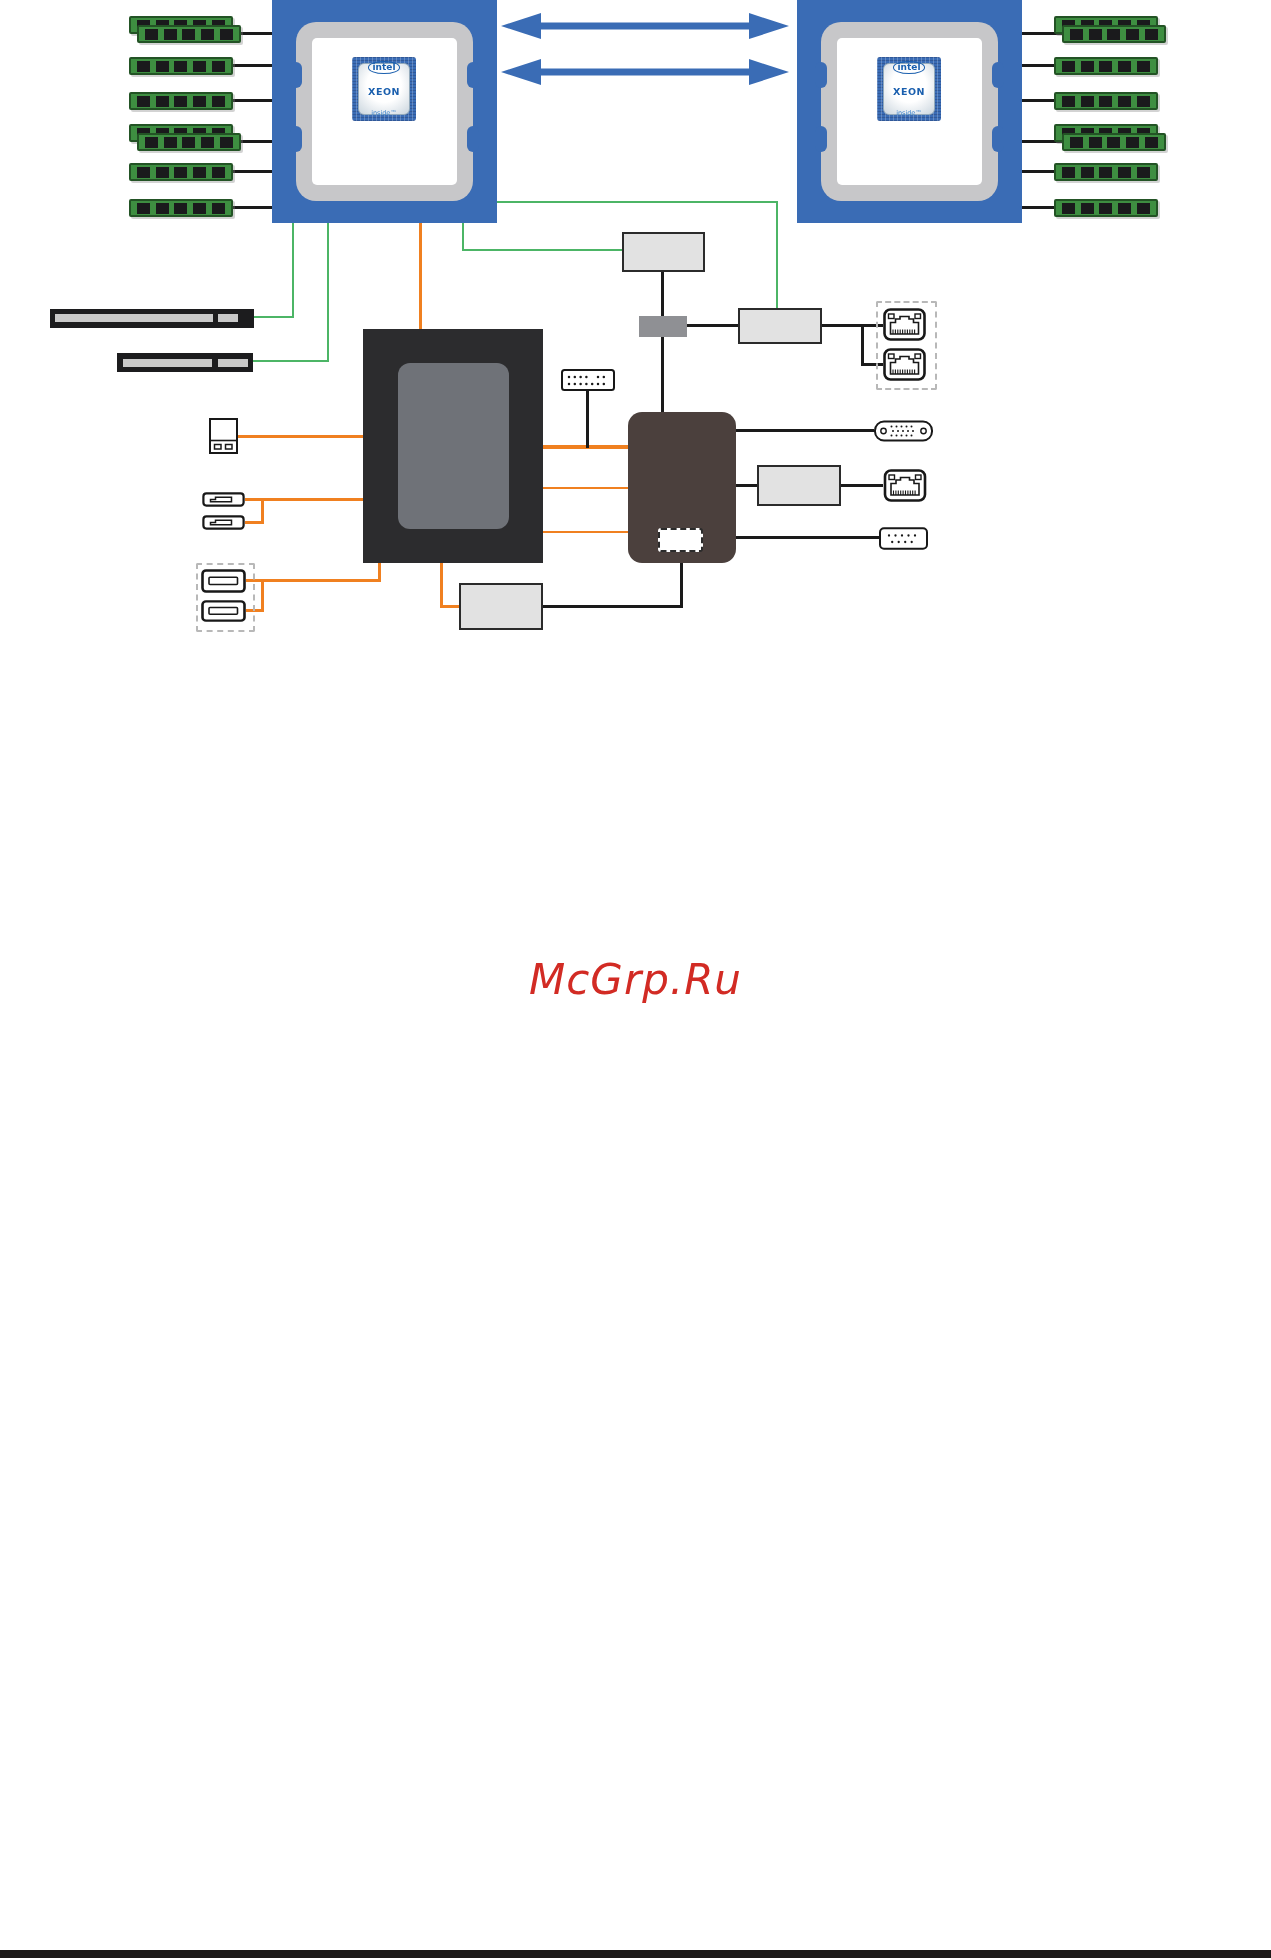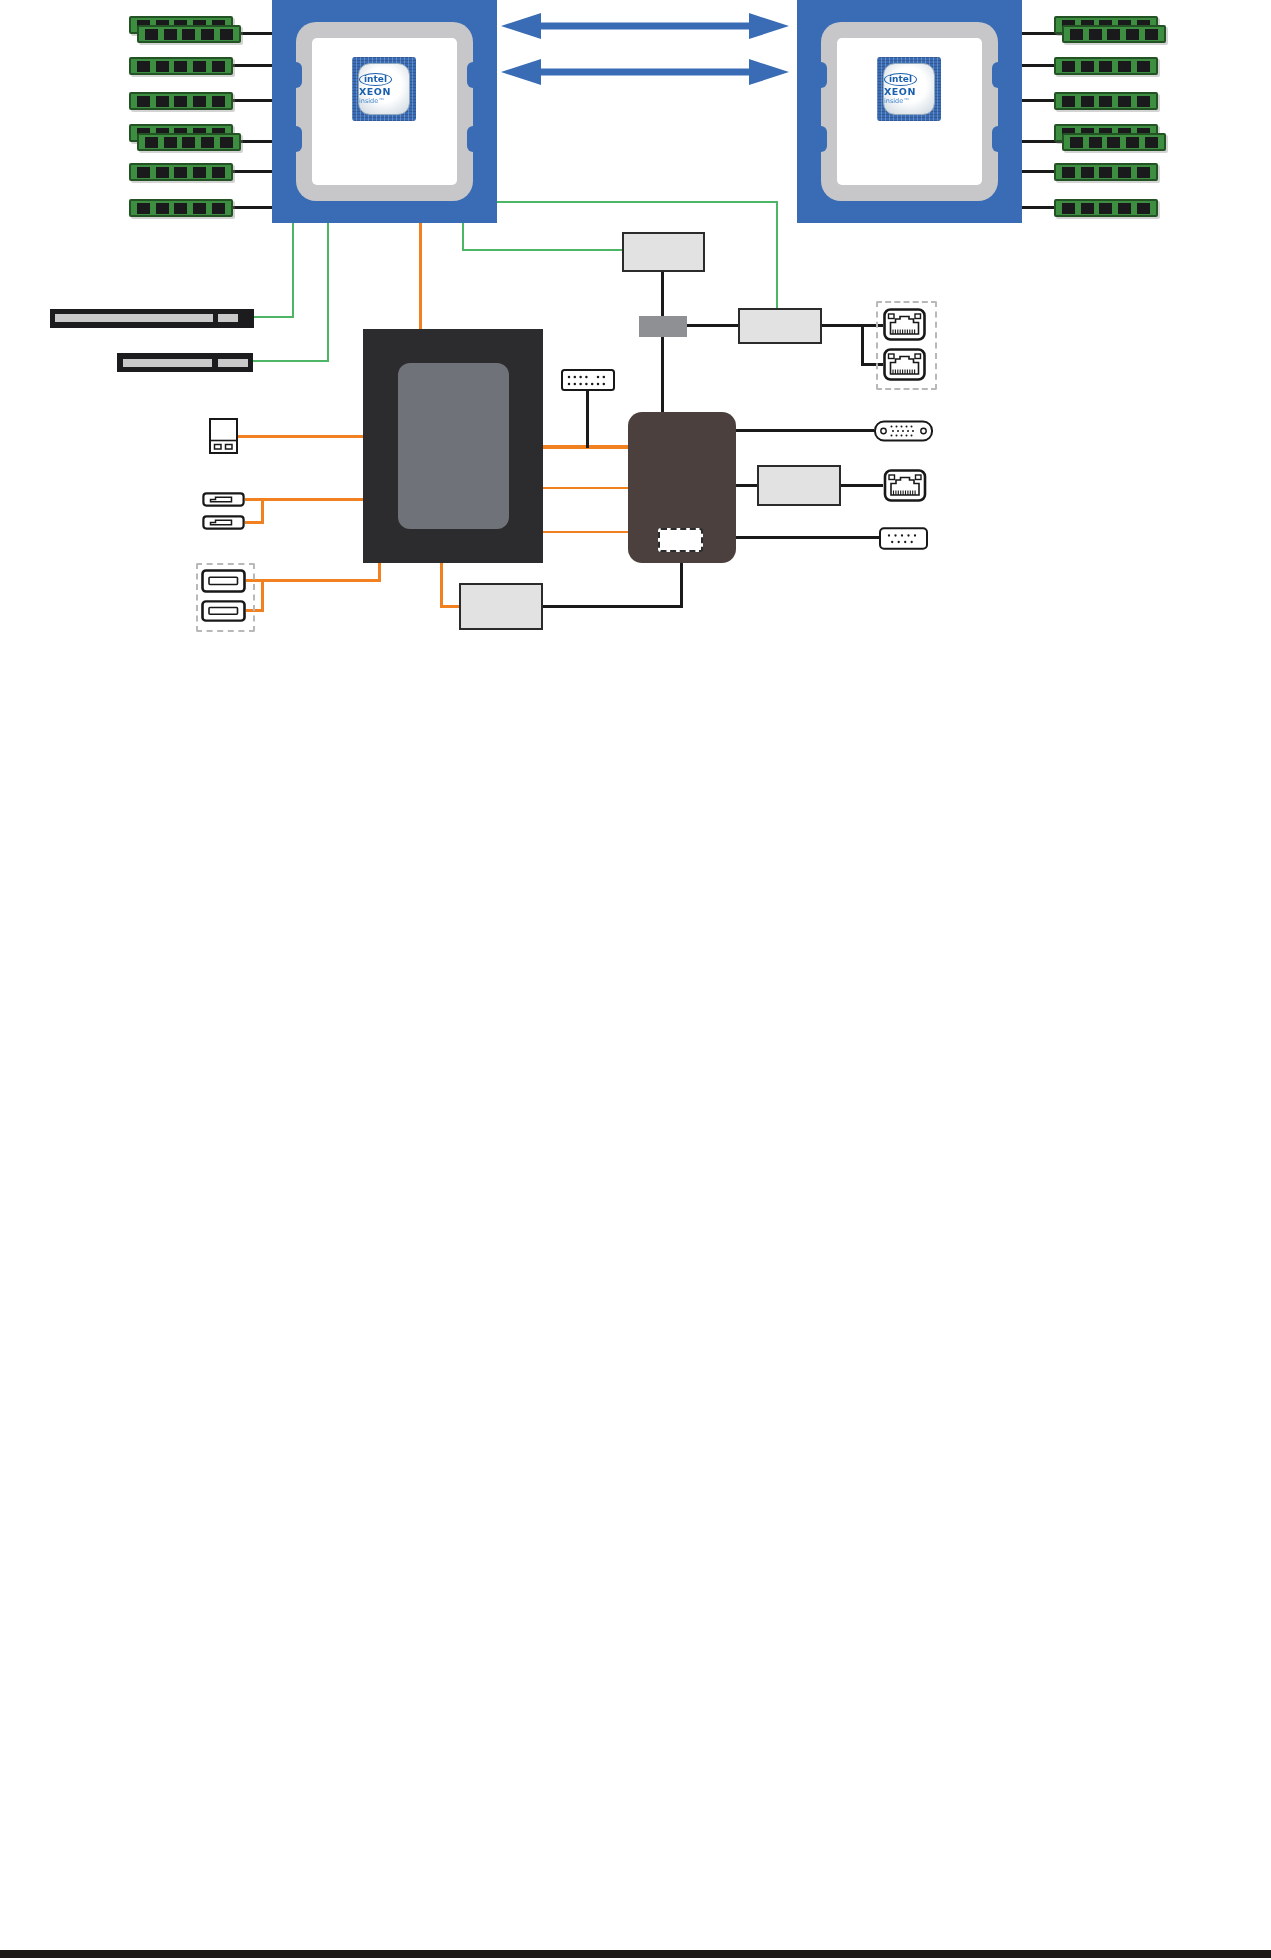--- a/index.html
+++ b/index.html
@@ -23,23 +23,23 @@
   .cpu{position:absolute;width:225px;height:223px;background:var(--cpu-blue);z-index:2;}
   .socket{position:absolute;left:24px;top:22px;right:24px;bottom:22px;
           background:var(--socket-gray);border-radius:20px;}
   .notch{position:absolute;width:12px;height:26px;background:var(--cpu-blue);border-radius:8px;}
   .pad{position:absolute;left:16px;top:16px;right:16px;bottom:16px;background:#fff;border-radius:5px;}
   .xeon{position:absolute;left:80px;top:57px;width:64px;height:64px;border-radius:3px;z-index:3;
         background:var(--cpu-blue);
         background-image:repeating-linear-gradient(90deg,rgba(255,255,255,.22) 0 1px,transparent 1px 4px),
                          repeating-linear-gradient(0deg,rgba(0,0,30,.18) 0 1px,transparent 1px 3px);
         padding:6px;box-sizing:border-box;}
-  .xeon-face{width:100%;height:100%;border-radius:12px;border:1px solid #93aabb;box-sizing:border-box;
+  .xeon-face{width:100%;height:100%;border-radius:6px;border:1px solid #93aabb;box-sizing:border-box;
         background:radial-gradient(circle at 50% 42%,#ffffff 45%,#cfd9e1 95%);
-        display:flex;flex-direction:column;align-items:flex-start;justify-content:center;gap:1px;}
+        display:flex;flex-direction:column;align-items:center;justify-content:center;gap:13px;}
   .intel-oval{font-size:9px;font-weight:bold;color:#1a5fae;border:1.4px solid #1a5fae;
         border-radius:50%;padding:0 4px 1px;line-height:10px;}
   .xeon-word{font-size:9.5px;font-weight:bold;color:#1a5fae;letter-spacing:.5px;line-height:10px;}
   .inside-word{font-size:6.5px;color:#3f85cc;line-height:7px;}
   .gbox{position:absolute;background:var(--box-gray);border:2px solid #2b2b2b;box-sizing:border-box;z-index:2;}
   .slot{position:absolute;background:#1c1c1e;z-index:2;}
   .slot .bar{position:absolute;background:#c9c9c9;height:8px;top:5px;}
   .dashbox{position:absolute;border:2px dashed #b8b8b8;border-radius:2px;z-index:1;}
   .port{position:absolute;z-index:2;line-height:0;}
   #watermark{position:absolute;left:0;right:0;top:955px;text-align:center;z-index:2;
@@ -409,16 +409,17 @@
           <circle cx="29.5" cy="8.5" r="1.15"></circle>
           <circle cx="36" cy="8.5" r="1.15"></circle>
         <circle cx="13.2" cy="15" r="1.15"></circle>
           <circle cx="19.7" cy="15" r="1.15"></circle>
           <circle cx="26.2" cy="15" r="1.15"></circle>
           <circle cx="32.7" cy="15" r="1.15"></circle>
       </g>
     </svg>
   </div>
 
+  <div id="watermark">McGrp.Ru</div>
 
   <div id="footer-bar"></div>
 
 </div>
 
 </body></html>

